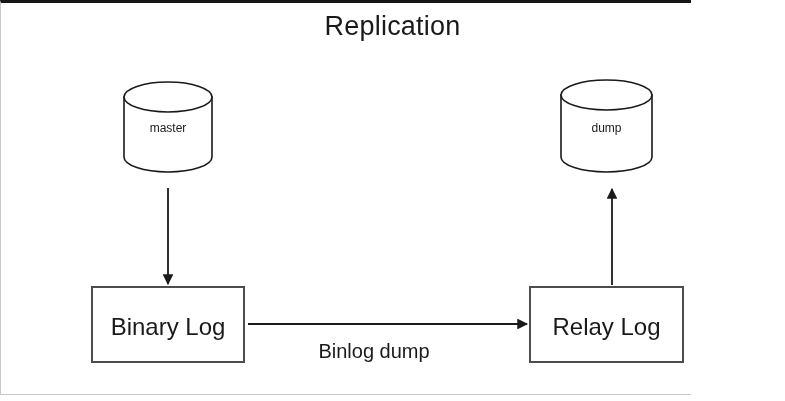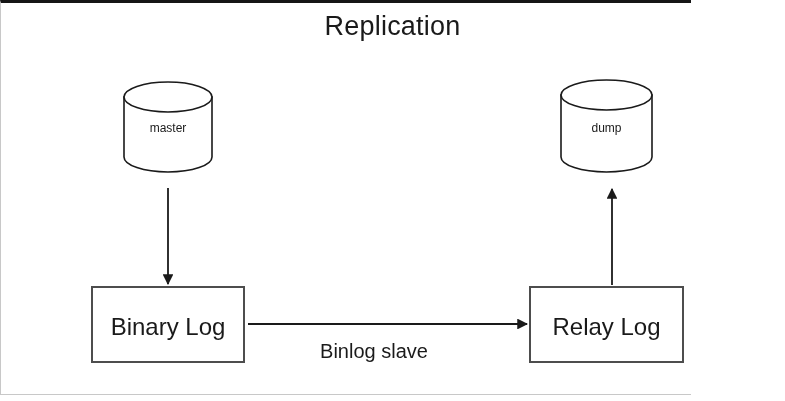--- a/index.html
+++ b/index.html
@@ -106,15 +106,15 @@
   </svg>
 
   <div class="node-label cyl-label" style="left: 124px; top: 121px; width: 88px;">master</div>
 
   <div class="node-label cyl-label" style="left: 561px; top: 121px; width: 91px;">dump</div>
 
   <div class="node-label box-label" style="left: 92px; top: 313px; width: 152px;">Binary Log</div>
 
   <div class="node-label box-label" style="left: 530px; top: 313px; width: 153px;">Relay Log</div>
 
-  <div class="edge-label" style="left: 254px; top: 340px; width: 240px;">Binlog slave</div>
+  <div class="edge-label" style="left: 254px; top: 340px; width: 240px;">Binlog dump</div>
 
 </div>
 
 </body></html>

